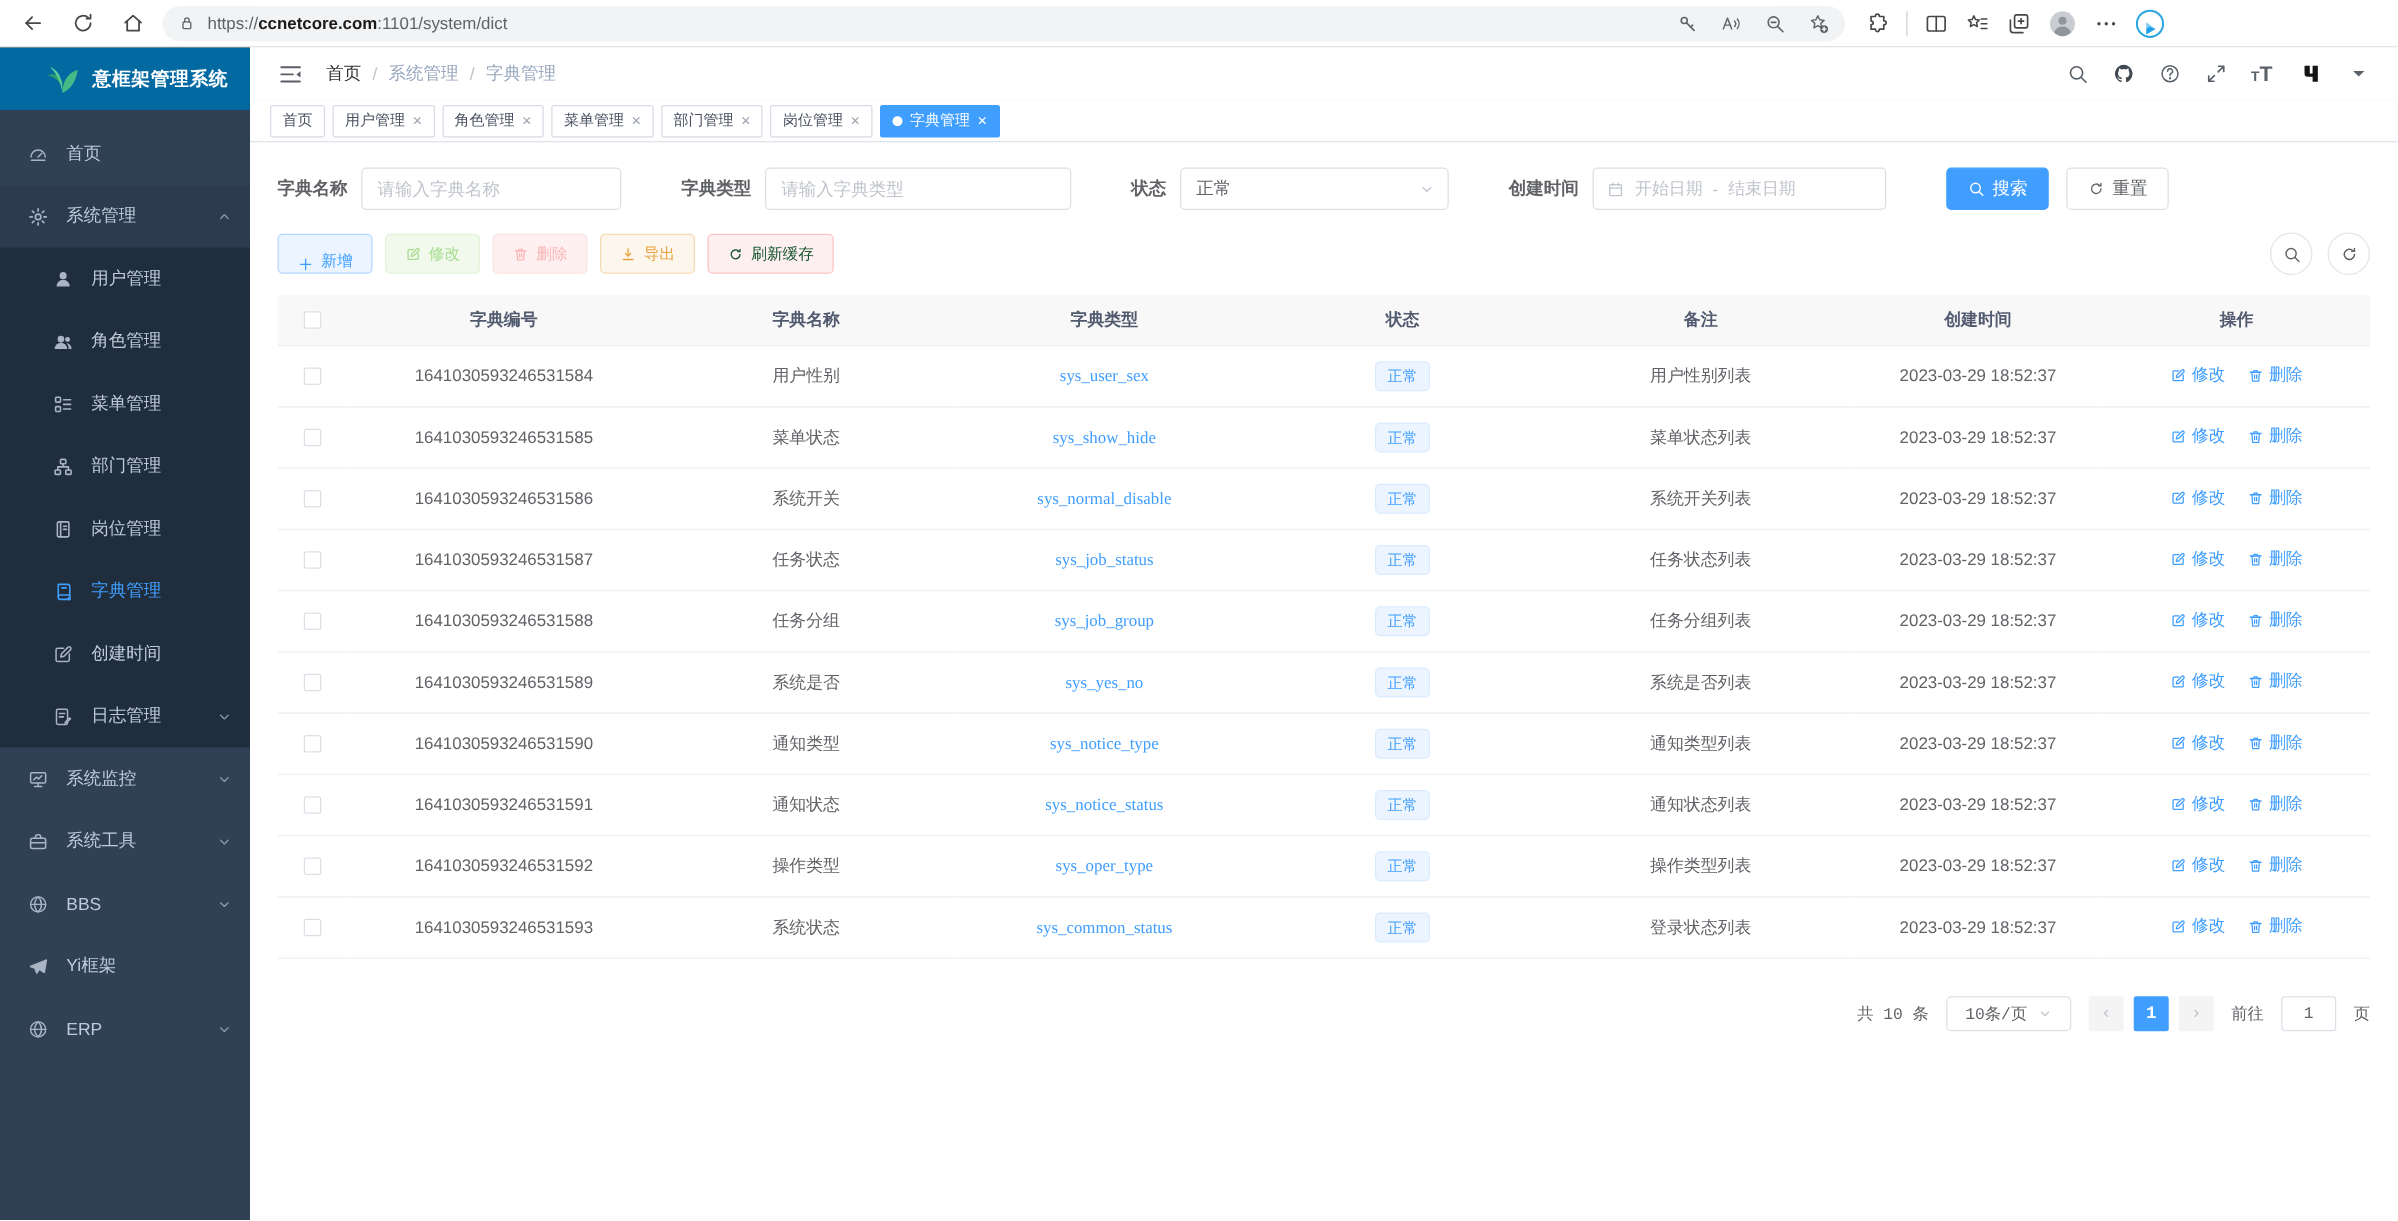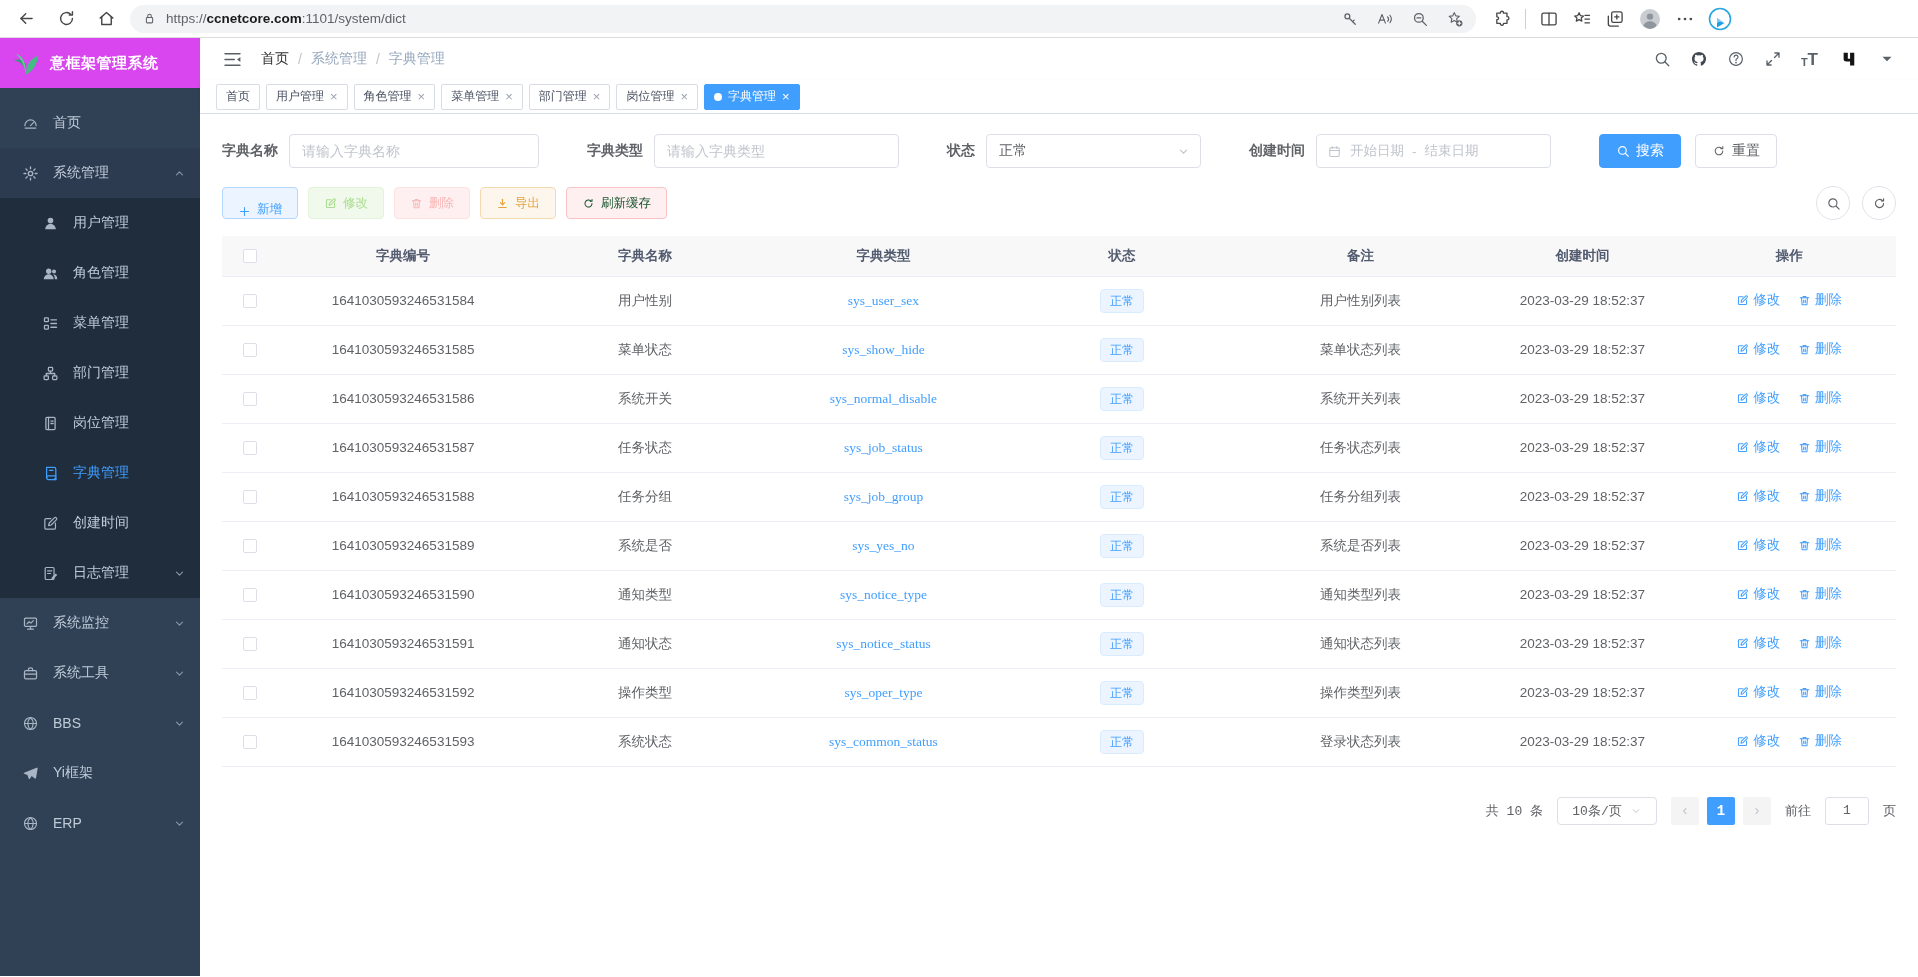--- a/index.html
+++ b/index.html
@@ -25,21 +25,21 @@
   .b-right .ico { width:20px; height:20px; }
   .b-right .ico.big { width:24px; height:24px; }
   .v-divider { width:1px; height:20px; background:#cfcfcf; }
 
   
   .app { display:flex; height:938px; }
   .sidebar { width:200px; background:#304156; height:100%; flex:0 0 auto; overflow:hidden; }
   .main { flex:1; display:flex; flex-direction:column; min-width:0; }
 
   
-  .logo-row { height:50px; background:#d946ef; display:flex; align-items:center; padding-left:12px; gap:10px;text-align:center; }
+  .logo-row { height:50px; background:#0369a1; display:flex; align-items:center; padding-left:36px; gap:10px;text-align:center; }
   .logo-row .ico { width:28px; height:28px; }
   .logo-title { color:#fff; font-size:15px; font-weight:700; letter-spacing:.5px; }
   .menu { padding-top:10px; }
   .menu-item { height:50px; display:flex; align-items:center; gap:14px; padding:0 14px 0 22px;
     color:#bfcbd9; font-size:14px; cursor:pointer; }
   .menu-item .ico { width:17px; height:17px; color:#a9b5c4; }
   .menu-item.sub { background:#1f2d3d; padding-left:42px; }
   .menu-item.open { background:#2d3b50; }
   .menu-item.active, .menu-item.active .ico { color:#409eff; }
   .mi-label { flex:1; white-space:nowrap; overflow:hidden; }
@@ -540,21 +540,21 @@
        <span>字典管理</span>
        <span class="tag-close">×</span>
      </span>
       </div>
 
     <div class="content">
 
       <div class="filter-row">
         <div class="f-group">
           <span class="f-label">字典名称</span>
-          <input class="f-input" style="width: 250px;" placeholder="请输入字典名称">
+          <input class="f-input" style="width: 208px;" placeholder="请输入字典名称">
         </div>
         <div class="f-group">
           <span class="f-label">字典类型</span>
           <input class="f-input" style="width: 245px;" placeholder="请输入字典类型">
         </div>
         <div class="f-group">
           <span class="f-label">状态</span>
           <div class="sel" style="width:215px">
             <span class="sel-text">正常</span>
             <span class="ico">

